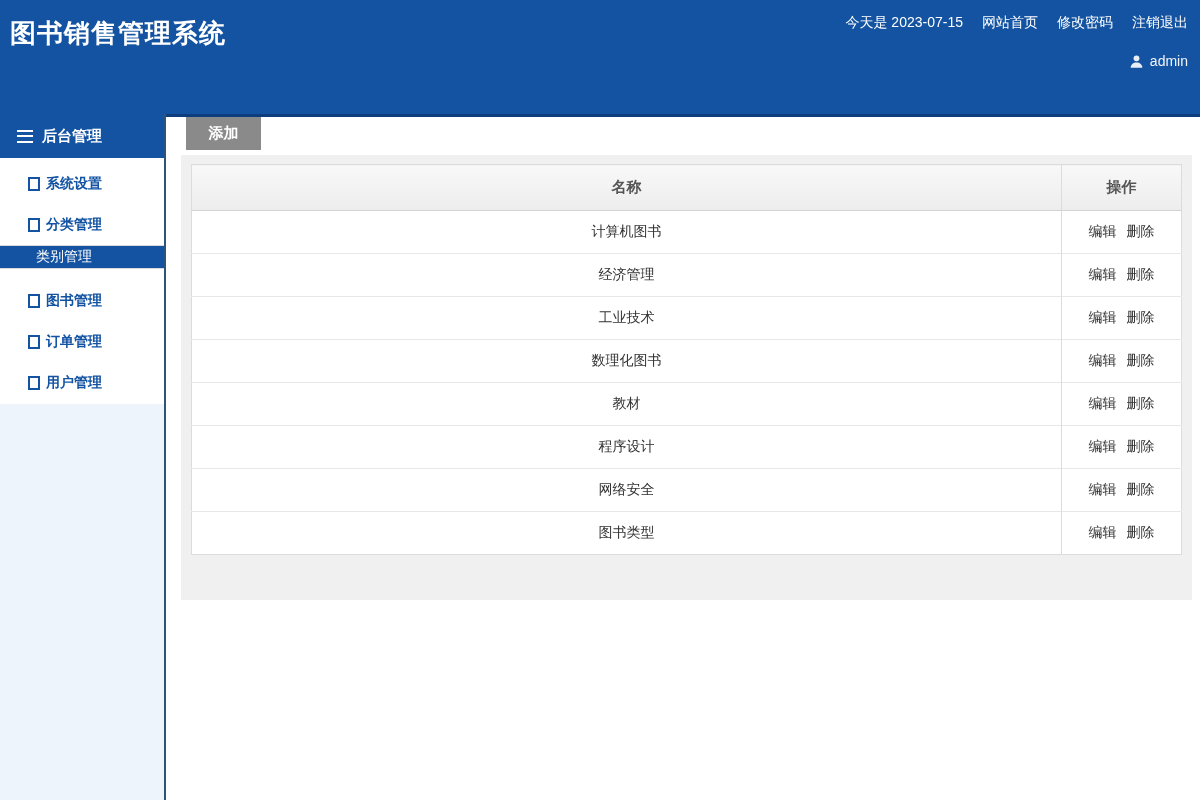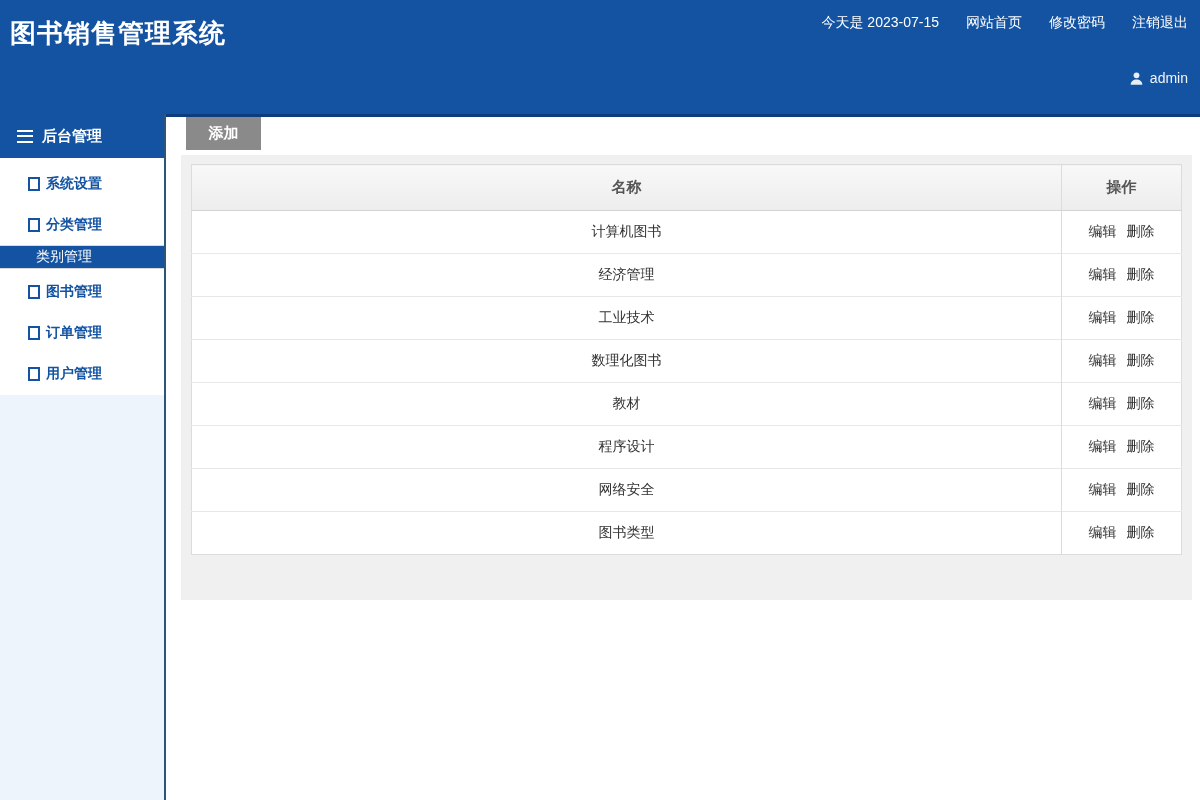--- a/index.html
+++ b/index.html
@@ -2,42 +2,42 @@
 <html><head>
 <meta charset="utf-8">
 <style>
   * { margin:0; padding:0; box-sizing:border-box; }
   html,body { width:1200px; height:800px; overflow:hidden;
     font-family:"Liberation Sans","DejaVu Sans",sans-serif; background:#fff; }
 
   
   .app-header { position:relative; height:114px; background:#1353a2; color:#fff; }
   .app-title { position:absolute; left:10px; top:16px; font-size:26px; font-weight:bold; letter-spacing:1px; }
-  .top-links { position:absolute; top:14px; right:12px; display:flex; gap:27px; font-size:14px; align-items:center; }
+  .top-links { position:absolute; top:14px; right:12px; display:flex; gap:19px; font-size:14px; align-items:center; }
   .top-links .date { cursor:default; }
   .top-links a { color:#fff; text-decoration:none; cursor:pointer; }
-  .user-row { position:absolute; top:53px; right:12px; display:flex; align-items:center; gap:6px; font-size:14px; color:#f2f5fa;margin-top:17px; }
+  .user-row { position:absolute; top:53px; right:12px; display:flex; align-items:center; gap:6px; font-size:14px; color:#f2f5fa; }
   .user-row svg { display:block; }
 
   
   .layout { display:flex; height:705px; }
 
   
   .sidebar { width:166px; flex:0 0 166px; display:flex; flex-direction:column;
     border-right:2px solid #2d5577; background:#eef4fb; }
   .side-header { height:44px; background:#1353a2; color:#fff; display:flex; align-items:center;
     padding-left:17px; font-size:15px; font-weight:bold; cursor:pointer; }
   .menu-icon { width:16px; height:13px; margin-right:9px;
     background:repeating-linear-gradient(to bottom,#fff 0 2px,rgba(255,255,255,0) 2px 5.5px); }
   .side-menu { background:#fff; padding-top:5px; padding-bottom:1px; }
   .side-item { height:41px; display:flex; align-items:center; padding-left:28px;
     color:#1353a2; font-weight:bold; font-size:14px; cursor:pointer; }
   .sq-icon { width:12px; height:14px; border:2px solid #1353a2; margin-right:6px; flex:0 0 auto; }
   .side-item.selected { height:24px; background:#1353a2; color:#fff; padding-left:36px;
-    border-top:1px solid #d9d9d9; border-bottom:1px solid #d9d9d9; margin-bottom:2px; font-weight:normal; }
+    border-top:1px solid #d9d9d9; border-bottom:1px solid #d9d9d9; margin-bottom:11px; font-weight:normal; }
   .side-fill { flex:1; background:#eef4fb; }
 
   
   .main { flex:1; background:#fff; border-top:3px solid #0e3d7d; }
   .add-btn { display:block; margin:0 0 0 20px; width:75px; height:33px; background:#8a8a8a;
     color:#fff; font-size:15px; font-weight:bold; border:none; cursor:pointer;
     font-family:"Liberation Sans","DejaVu Sans",sans-serif; }
   .panel { margin:5px 8px 0 15px; background:#f0f0f0; padding:9px 10px 45px 10px; }
 
   table.cat-table { width:100%; border-collapse:collapse; background:#fff; border:1px solid #dcdcdc; }

